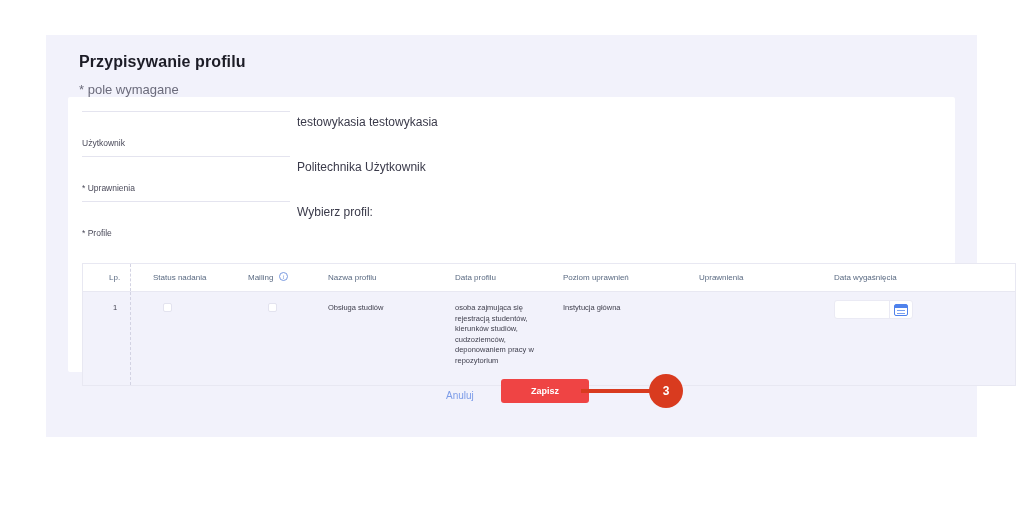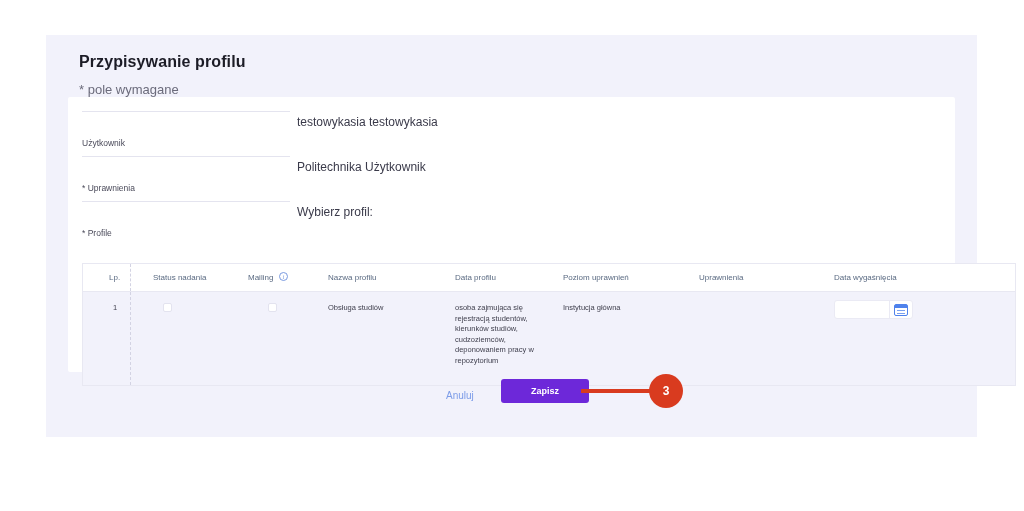--- a/index.html
+++ b/index.html
@@ -231,21 +231,21 @@
     font-size: 10px;
     color: #7c9ce8;
     cursor: pointer;
   }
   #save-button {
     position: absolute;
     left: 455px;
     top: 344px;
     width: 88px;
     height: 24px;
-    background: #6d28d9;
+    background: #ef4444;
     border: none;
     border-radius: 3px;
     color: #ffffff;
     font-size: 9px;
     font-weight: bold;
     font-family: "Liberation Sans", sans-serif;
     cursor: pointer;
   }
 
   

